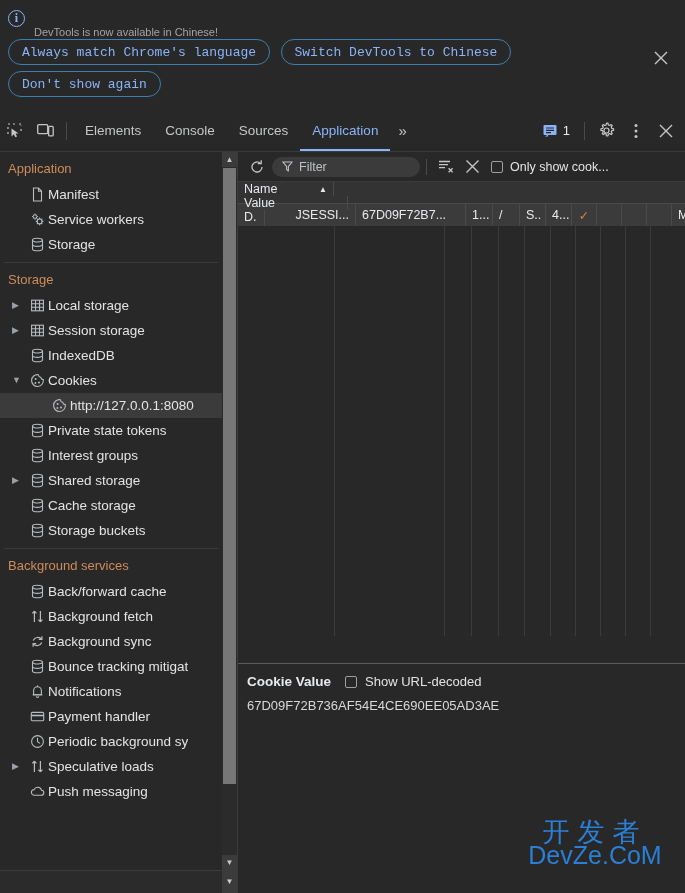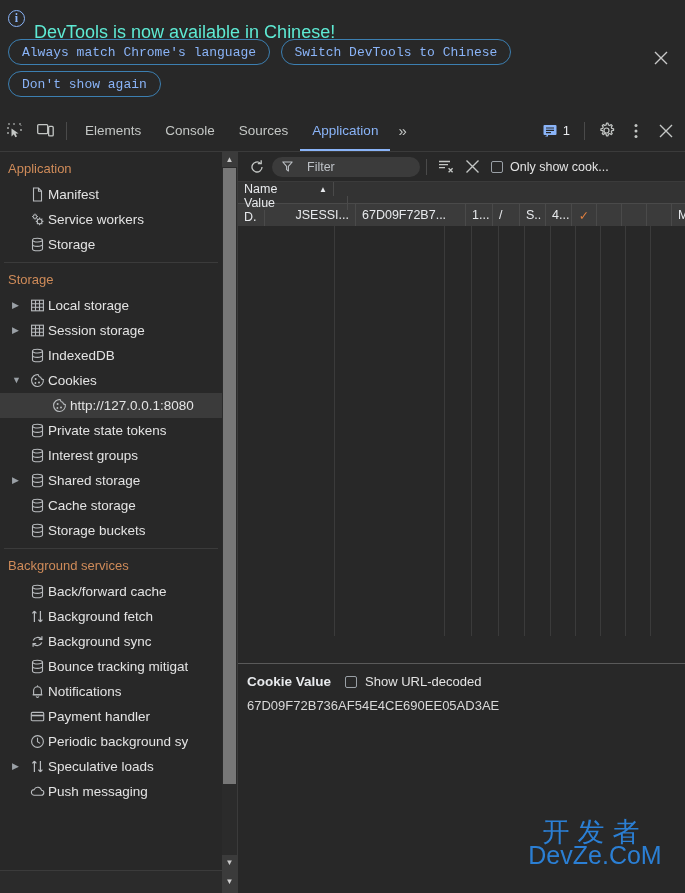--- a/index.html
+++ b/index.html
@@ -18,21 +18,21 @@
     background: #282828;
   }
   .banner-row1 { display: flex; align-items: center; height: 36px; padding-left: 8px; }
   .info-icon {
     width: 17px; height: 17px; border-radius: 50%;
     border: 1.6px solid #8ab4f8; color: #8ab4f8;
     font-size: 12px; font-weight: bold; font-family: "Liberation Serif", serif;
     display: flex; align-items: center; justify-content: center;
     line-height: 1; flex: none;
   }
-  .banner-text { font-size: 18px; color: #5eead4; margin-left: 9px; margin-top: 28px; }
+  .banner-text { font-size: 11px; color: #a3a3a3; margin-left: 9px; margin-top: 28px; }
   .banner-btns { padding-left: 8px; }
   .banner-btn {
     display: inline-flex; align-items: center; justify-content: center;
     height: 26px; padding: 0 13px; margin: 3px 6px 3px 0;
     border: 1px solid #3c7fb1; border-radius: 13px;
     background: transparent; color: #8ab4f8; font-size: 13px;
     font-family: Liberation Mono, monospace; cursor: pointer;
   }
   #banner-close {
     position: absolute; right: 10px; top: 44px;
@@ -107,21 +107,21 @@
     position: absolute; left: 237px; top: 152px; width: 448px; height: 741px;
     background: #282828; border-left: 1px solid #3b3b3b;
   }
   #cookie-toolbar {
     height: 30px; display: flex; align-items: center; padding: 0 6px;
     border-bottom: 1px solid #3b3b3b;
   }
   .ctb-btn { width: 26px; height: 24px; display: flex; align-items: center; justify-content: center;
              color: #c4c7c5; cursor: pointer; flex: none; }
   .filter-box {
-    display: flex; align-items: center; gap: 14px;
+    display: flex; align-items: center; gap: 6px;
     height: 20px; width: 148px; border-radius: 10px; background: #3b3b3b;
     padding: 0 10px; margin-left: 2px; cursor: text;
   }
   .filter-placeholder { font-size: 12.5px; color: #bdc1c6; }
   .ctb-sep { width: 1px; height: 16px; background: #4a4a4a; margin: 0 6px; flex: none; }
   .ctb-check { display: flex; align-items: center; gap: 7px; margin-left: 6px; cursor: pointer; }
   .cbx { width: 12px; height: 12px; border: 1px solid #9aa0a6; border-radius: 2px; background: transparent; flex: none; }
   .ctb-check-label { font-size: 12.5px; color: #e3e3e3; white-space: nowrap; }
 
   

